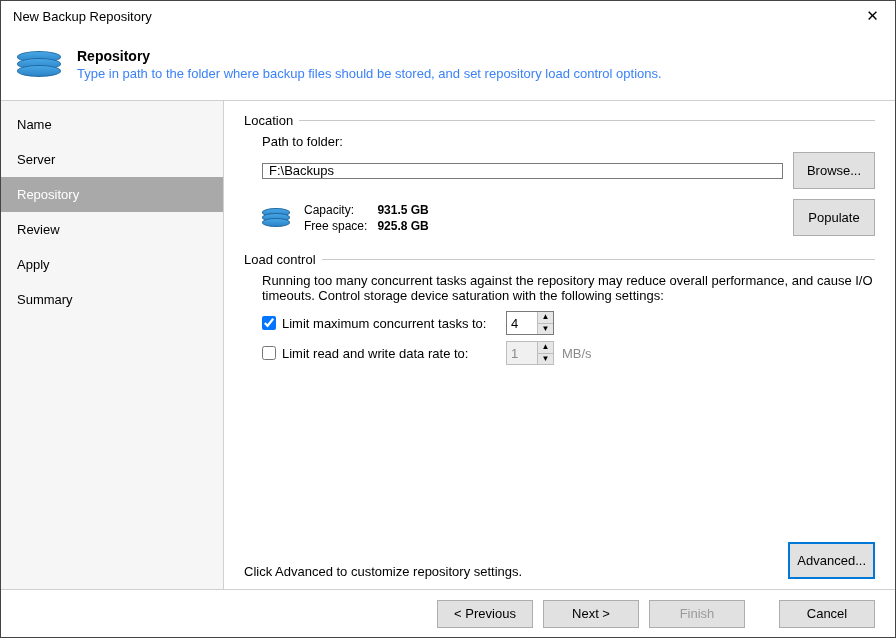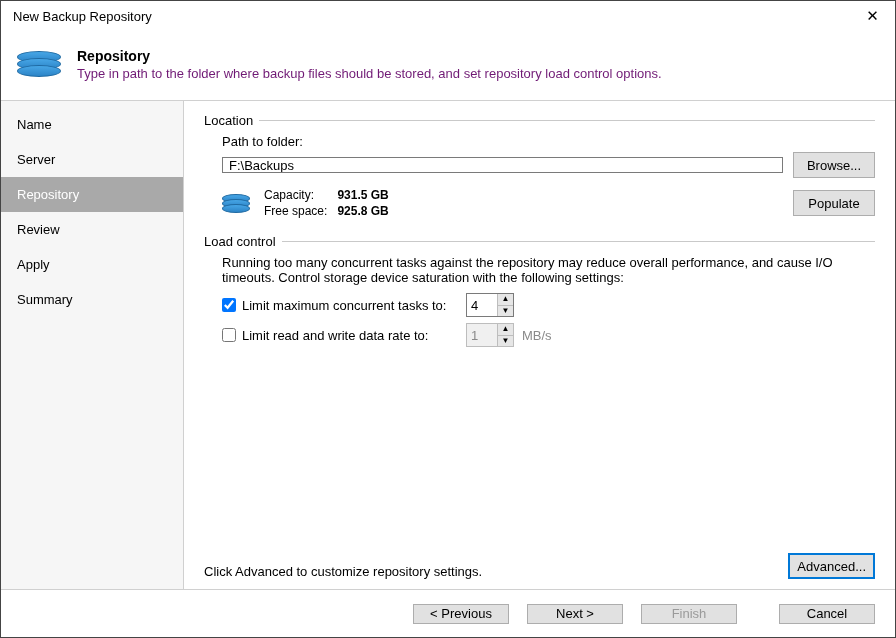--- a/index.html
+++ b/index.html
@@ -39,21 +39,21 @@
   .banner {
     height: 70px;
     display: flex;
     align-items: center;
     padding: 6px 16px 10px 16px;
     border-bottom: 1px solid #d0d0d0;
     gap: 16px;
   }
   .banner-text { padding-top: 2px; }
   .banner-title { font-weight: 600; font-size: 14px; margin-bottom: 2px; }
-  .banner-sub { font-size: 13px; color: #701a75; }
+  .banner-sub { font-size: 13px; color: #3b82f6; }
   
   .disk-icon {
     flex-shrink: 0;
     display: flex; flex-direction: column; align-items: center; justify-content: center;
   }
   .disk-icon .ellipse {
     border-radius: 50%;
     background: linear-gradient(to bottom, #47a6e6, #2c84c7);
     border: 1px solid #1f6aa3;
   }
@@ -61,21 +61,21 @@
   .disk-icon.large .ellipse:first-child { margin-top: 0; }
   .disk-icon.small .ellipse { width: 28px; height: 9px; margin-top: -4px; }
   .disk-icon.small .ellipse:first-child { margin-top: 0; }
   
   .body {
     flex: 1;
     display: flex;
     min-height: 0;
   }
   .sidebar {
-    width: 183px;
+    width: 223px;
     background: #f6f6f6;
     border-right: 1px solid #d0d0d0;
     padding-top: 6px;
   }
   .sidebar-item {
     padding: 10px 16px;
     cursor: pointer;
     font-size: 13px;
   }
   .sidebar-item.active {
@@ -98,21 +98,21 @@
   .path-input {
     flex: 1;
     border: 1px solid #7a7a7a;
     height: 16px;
     padding: 2px 6px;
     font-size: 13px;
     font-family: inherit;
   }
   .btn {
     min-width: 82px;
-    height: 26px;
+    height: 37px;
     border: 1px solid #adadad;
     background: #e1e1e1;
     font-family: inherit;
     font-size: 13px;
     cursor: pointer;
     padding: 0 8px;
   }
   .btn:disabled {
     color: #9a9a9a;
     cursor: default;
@@ -171,21 +171,21 @@
   
   .footer {
     height: 48px;
     border-top: 1px solid #d0d0d0;
     display: flex;
     align-items: center;
     justify-content: flex-end;
     gap: 10px;
     padding: 0 20px;
   }
-  .footer .btn { min-width: 96px; height: 20px; margin-left: 8px; }
+  .footer .btn { min-width: 96px; height: 28px; }
   .footer .gap { width: 14px; }
 </style>
 </head>
 <body>
 
 <div class="window">
 
   <div class="titlebar">
     <span class="title">New Backup Repository</span>
     <div class="close-btn">

